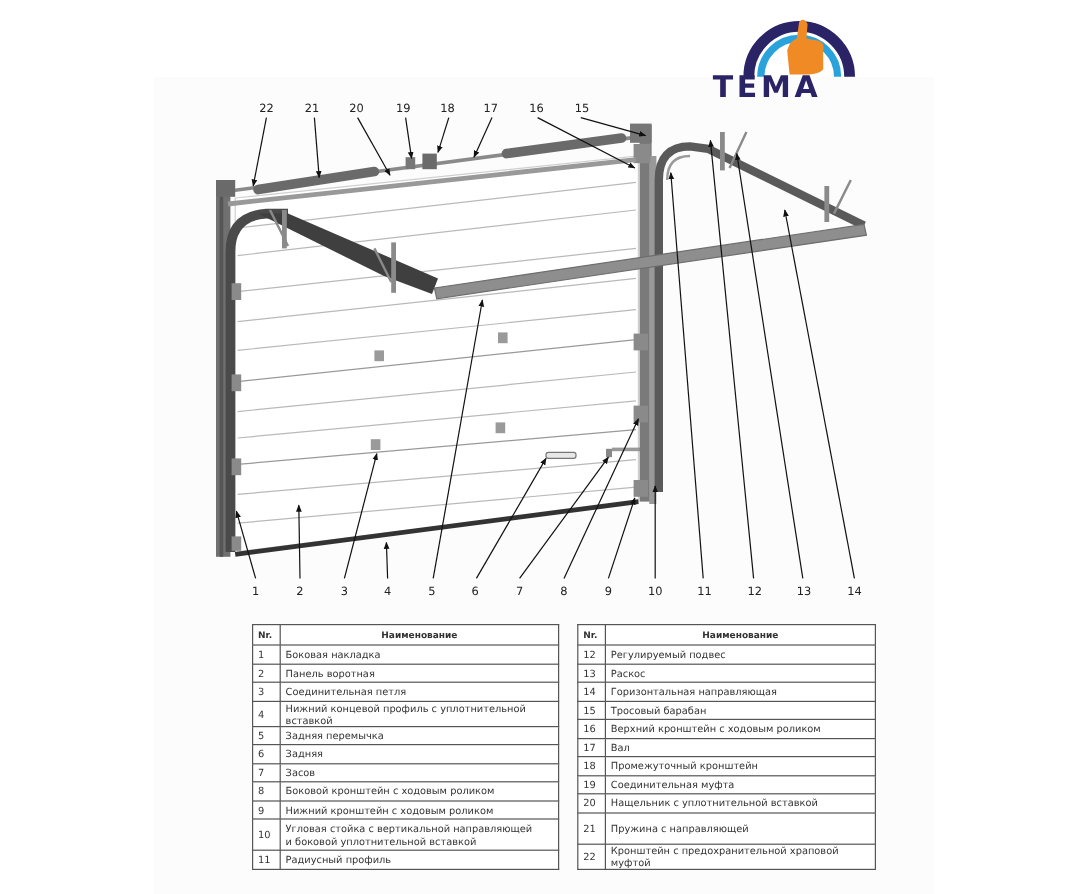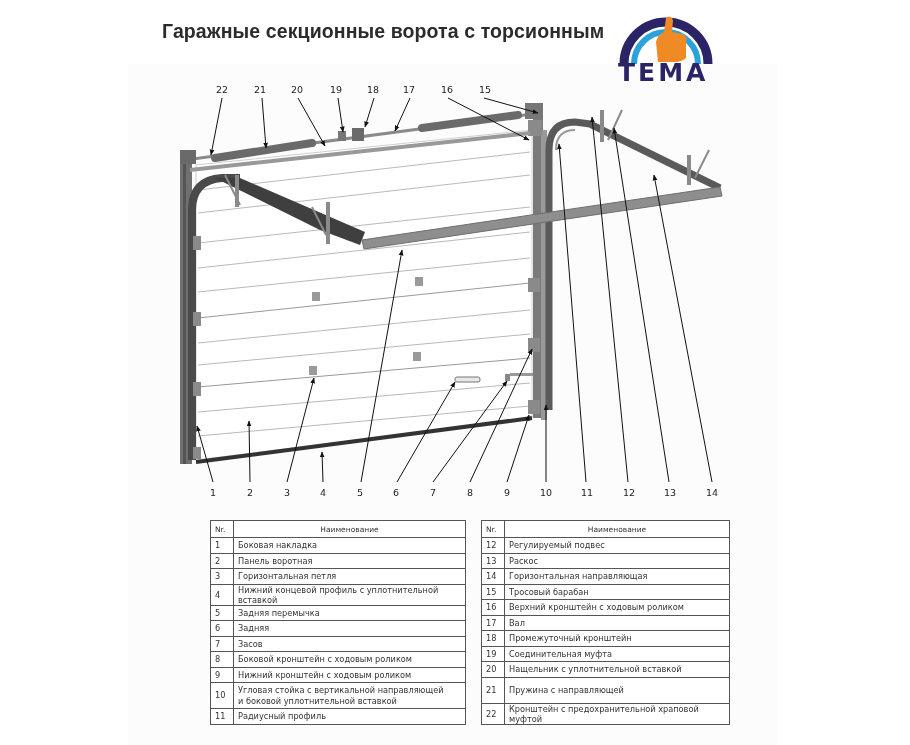--- a/index.html
+++ b/index.html
@@ -1,38 +1,37 @@
 <!DOCTYPE html>
 <html><head>
 <meta charset="utf-8">
 <style>
   html, body { margin:0; padding:0; }
   body { width:910px; height:745px; background:#ffffff; position:relative; overflow:hidden; font-family:"Liberation Sans", sans-serif; }
   .bgpanel { position:absolute; left:128px; top:64px; width:650px; height:681px; background:#fcfcfc; }
   .title { position:absolute; left:162px; top:20px; font-weight:bold; font-size:19.5px; line-height:22px; color:#2b2b2b; letter-spacing:0.1px; }
   .logo { position:absolute; left:606px; top:4px; width:120px; height:84px; }
-  .logo-text { position:absolute; left:618px; top:58px; font-family:"DejaVu Sans", sans-serif; font-weight:bold; font-size:25px; color:#2a2466; letter-spacing:3px; }
+  .logo-text { position:absolute; left:594px; top:58px; font-family:"DejaVu Sans", sans-serif; font-weight:bold; font-size:25px; color:#2a2466; letter-spacing:3px; }
   .diagram { position:absolute; left:0; top:0; width:910px; height:510px; }
   .num { font-family:"DejaVu Sans", sans-serif; font-size:9.5px; fill:#222; }
   table.parts { position:absolute; border-collapse:collapse; font-family:"DejaVu Sans", sans-serif; font-size:8.2px; color:#333; background:#fff; }
   table.parts td, table.parts th { border:1px solid #555; padding:0 4px; height:14.5px; text-align:left; }
-  table.parts th { font-weight:normal; font-size:7.5px; height:16px;margin-left:16px; }
+  table.parts th { font-weight:bold; font-size:7.5px; height:16px;margin-left:16px; }
   table.parts th.name { text-align:center; }
   table.parts td.nr { width:14px; }
   table.parts tr.tall td { height:25px; line-height:11px; }
   #tbl-left { left:210px; top:520px; width:256px; }
   #tbl-right { left:481px; top:520px; width:249px; }
 </style>
 </head>
 <body>
 
 <div class="bgpanel"></div>
 
 <div class="title">
-  <div>Гаражные секционные ворота с торсионным</div>
 </div>
 
 <svg class="logo" viewBox="0 0 120 84">
   <path d="M18 60 A42 42 0 1 1 102 60" fill="none" stroke="#2a2466" stroke-width="9"></path>
   <path d="M28 60 A32 32 0 1 1 92 60" fill="none" stroke="#2aa3dc" stroke-width="6"></path>
   <path d="M52 58 L50 38 Q52 30 58 28 L60 14 Q64 10 67 16 L66 28 L76 30 Q82 32 80 38 L80 54 Q76 58 68 58 Z" fill="#f08a24"></path>
 </svg>
 <div class="logo-text">ТЕМА</div>
 
 <svg class="diagram" viewBox="0 0 910 510">
@@ -189,21 +188,21 @@
   <tr>
         <td class="nr">1</td>
         <td>Боковая накладка</td>
       </tr>
   <tr>
         <td class="nr">2</td>
         <td>Панель воротная</td>
       </tr>
   <tr>
         <td class="nr">3</td>
-        <td>Горизонтальная петля</td>
+        <td>Соединительная петля</td>
       </tr>
   <tr>
         <td class="nr">4</td>
         <td>Нижний концевой профиль с уплотнительной вставкой</td>
       </tr>
   <tr>
         <td class="nr">5</td>
         <td>Задняя перемычка</td>
       </tr>
   <tr>

